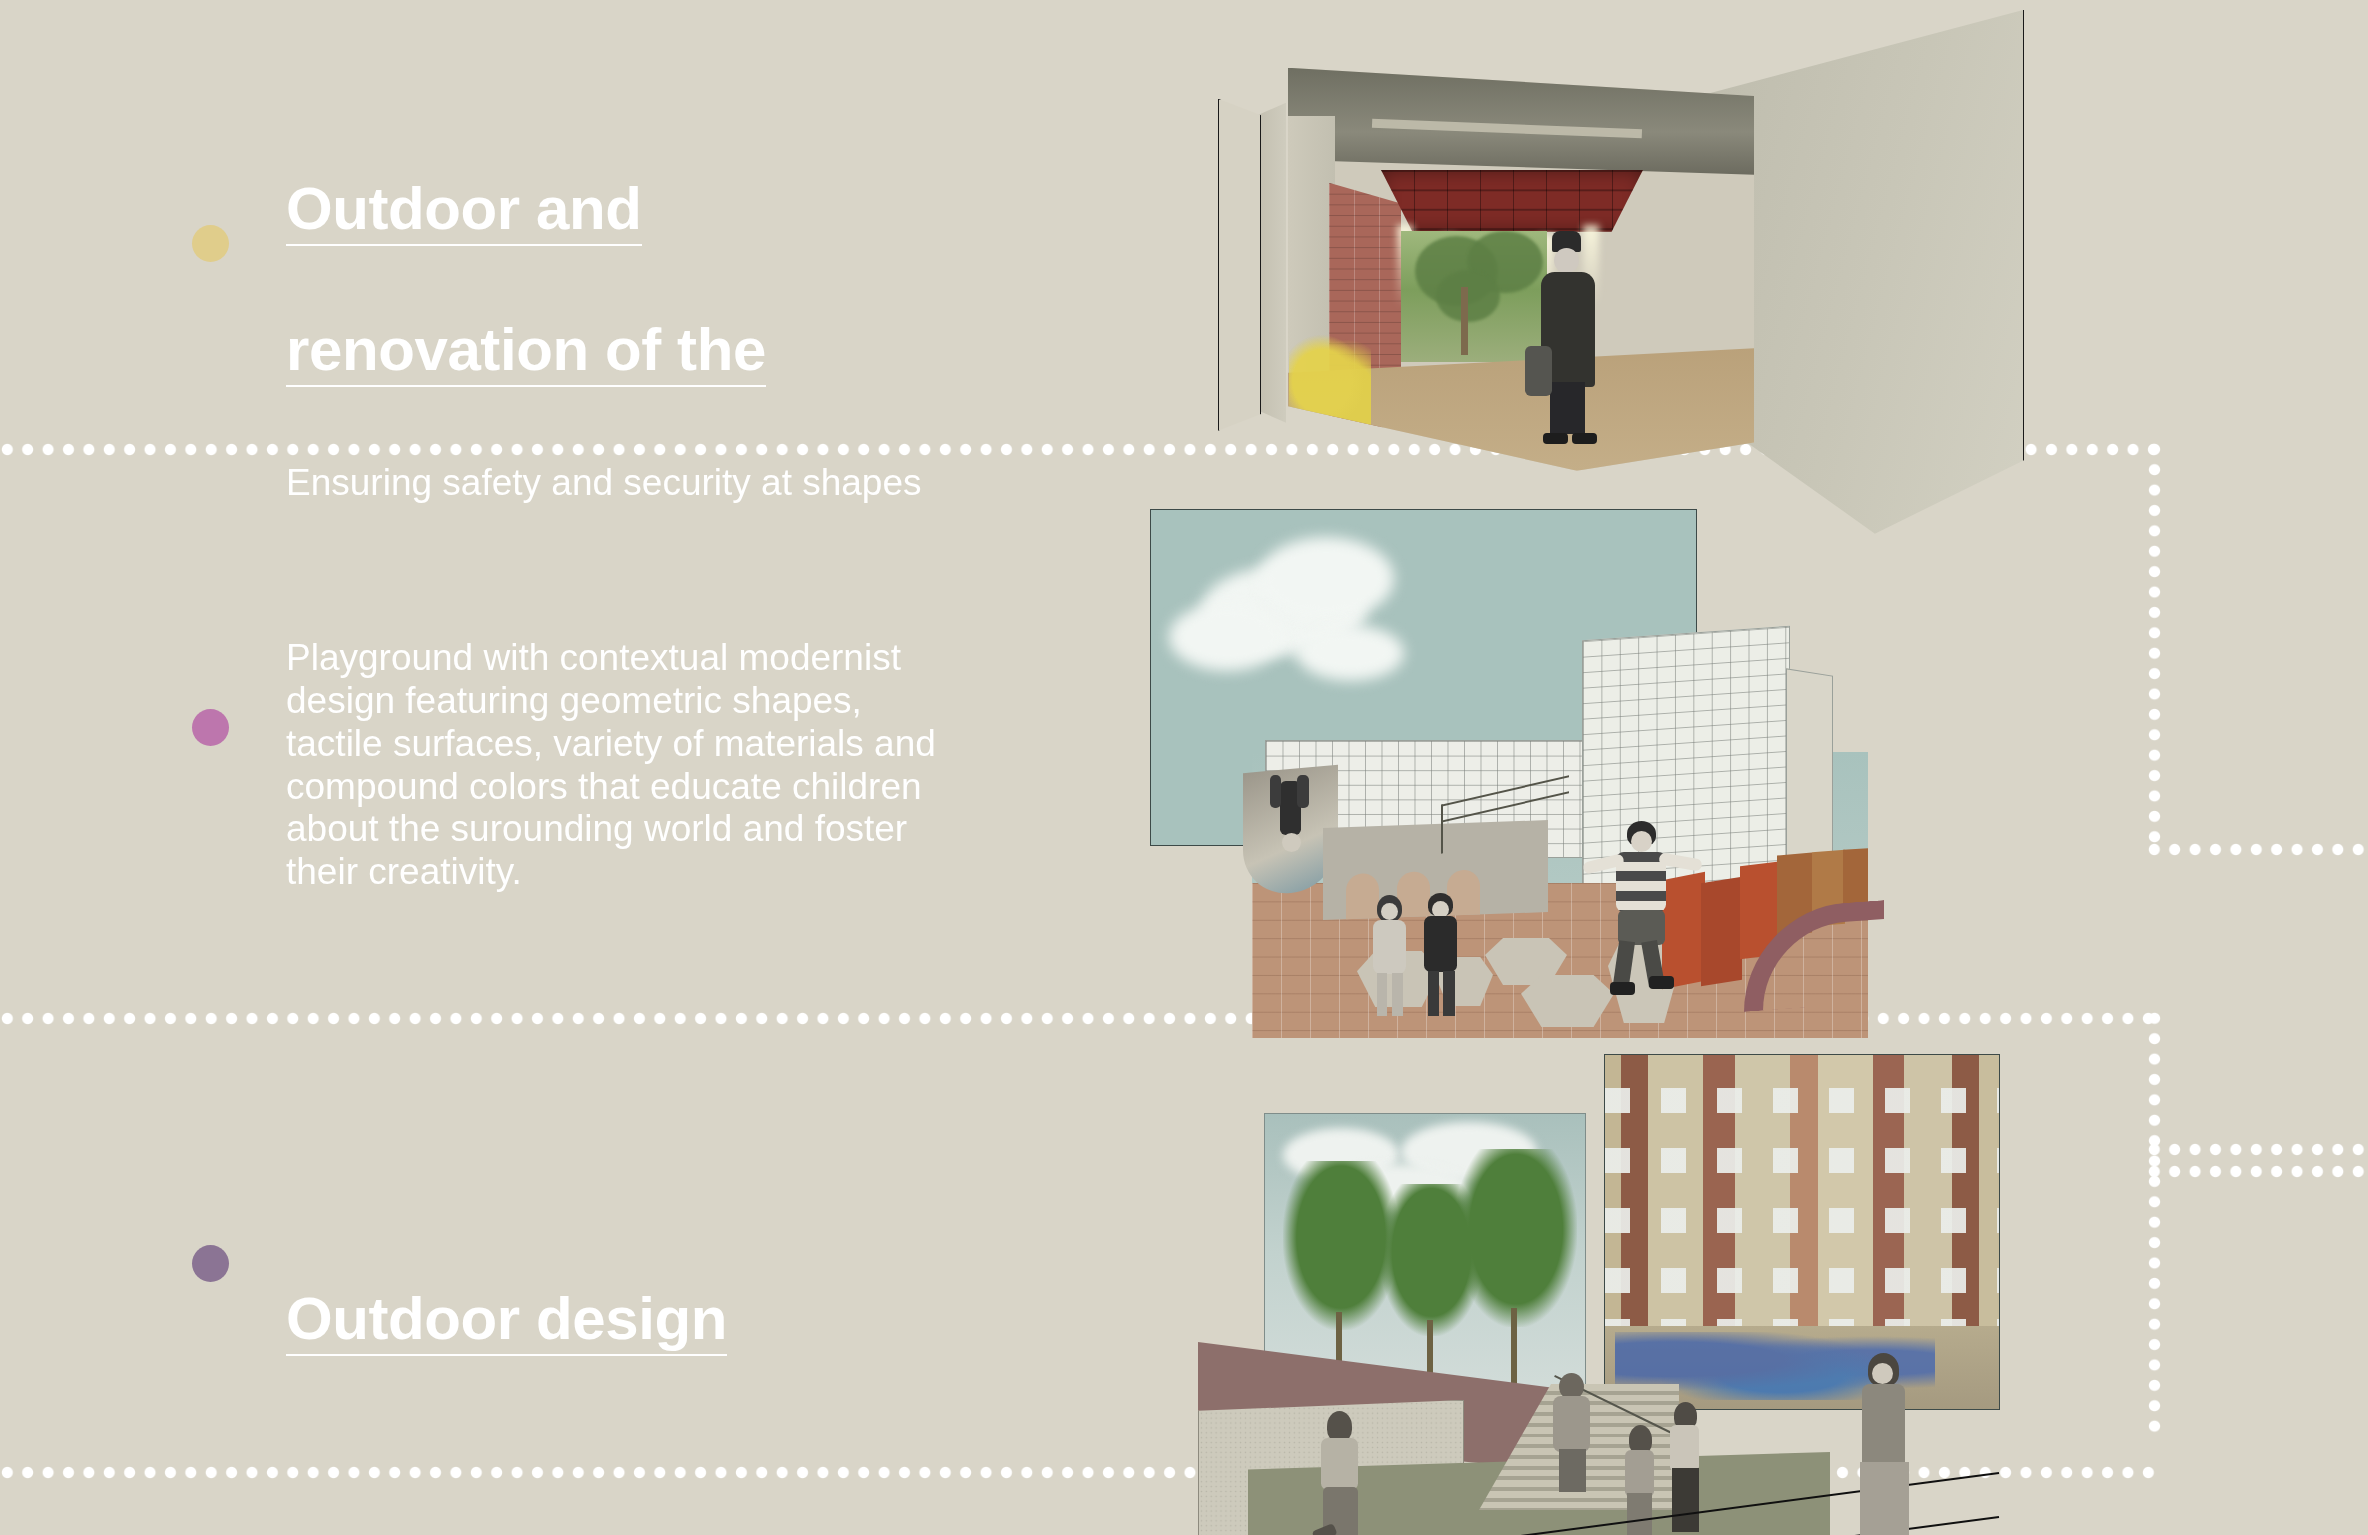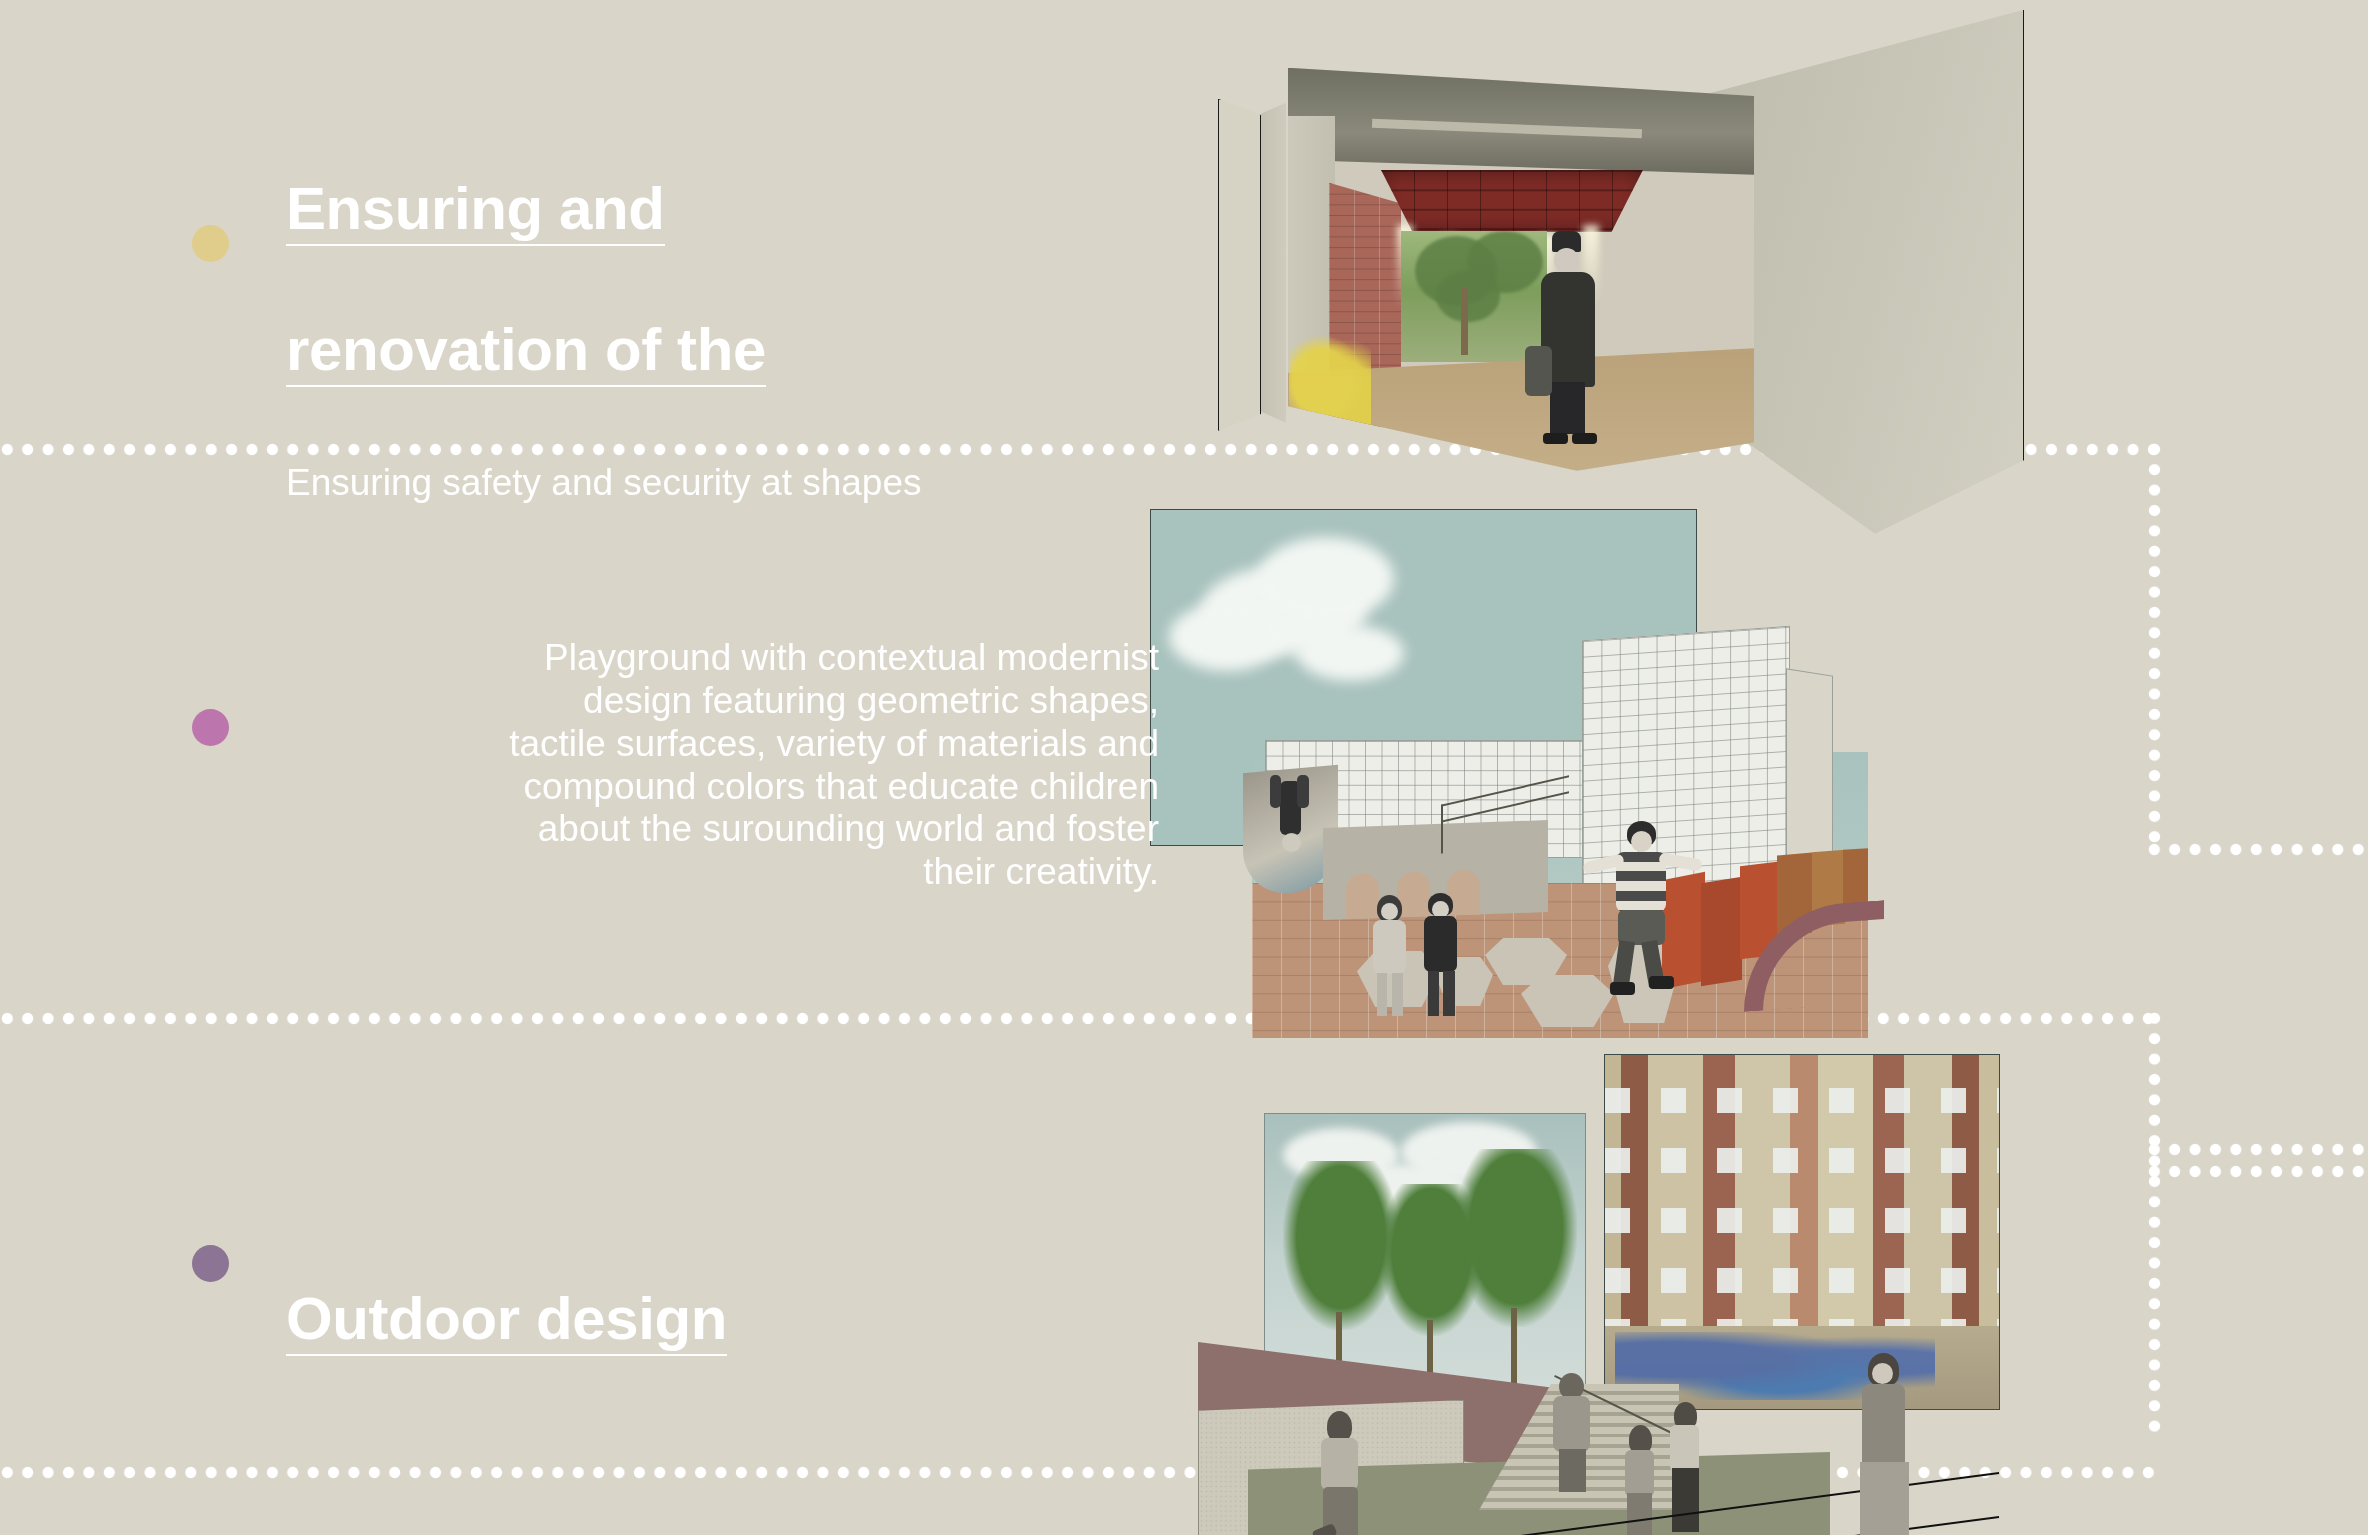--- a/index.html
+++ b/index.html
@@ -336,31 +336,31 @@
   <div class="dot-h dot-h-3"></div>
   <div class="dot-v dot-v-2"></div>
   <div class="dot-h dot-h-4"></div>
   <div class="dot-h dot-h-5"></div>
   <div class="dot-h dot-h-6"></div>
 
   <div class="section" style="left:0; top:0;">
     <div class="bullet" style="left:192px; top:225px; background:#e0cd8b;"></div>
     <div class="txt" style="top:105px; width:873px;">
       <div class="heading">
-        <span class="hl">Ensuring and</span><br>
+        <span class="hl">Outdoor and</span><br>
         <span class="hl">renovation of the</span><br>
       </div>
       <div class="sub" style="margin-top:5.8px;">Ensuring safety and security at shapes</div>
     </div>
   </div>
 
   <div class="section" style="left:0; top:0;">
     <div class="bullet" style="left:192px; top:709px; background:#bd76ad;"></div>
     <div class="txt" style="top:629px; width:873px;">
-      <div class="sub" style="margin-top:7.8px;text-align:right;">Playground with contextual modernist
+      <div class="sub" style="margin-top:7.8px;">Playground with contextual modernist
 design featuring geometric shapes,
 tactile surfaces, variety of materials and
 compound colors that educate children
 about the surounding world and foster
 their creativity.</div>
     </div>
   </div>
 
   <div class="section" style="left:0; top:0;">
     <div class="bullet" style="left:192px; top:1245px; background:#8b7494;"></div>

